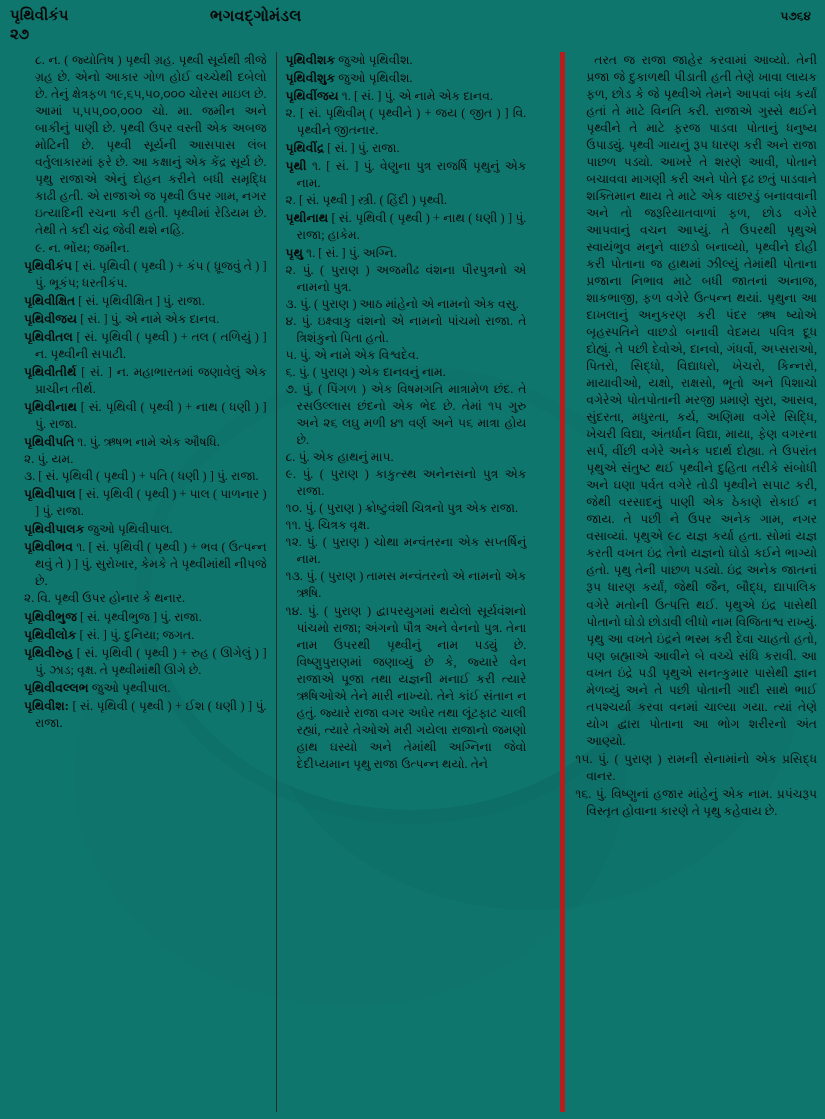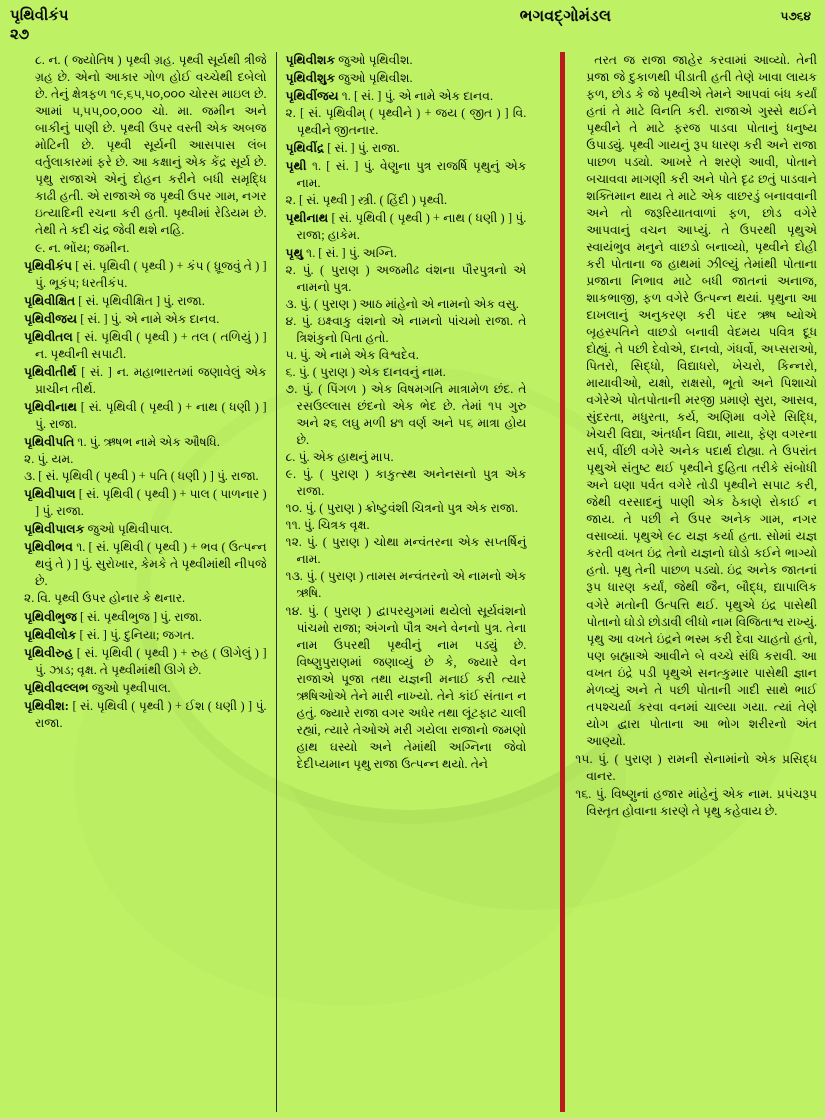--- a/index.html
+++ b/index.html
@@ -15,21 +15,21 @@
     color: #090909;
     position: relative;
     overflow: hidden;
   }
 
   
   #scan-page {
     position: relative;
     width: 825px;
     height: 1119px;
-    background: #bef264;
+    background: #0f766e;
     box-sizing: border-box;
   }
 
   
   #scan-page::before {
     content: "";
     position: absolute;
     left: 150px; top: 380px;
     width: 520px; height: 430px;
     border-radius: 50%;
@@ -48,21 +48,21 @@
     height: 52px;
     padding: 6px 14px 0 10px;
     box-sizing: border-box;
   }
   .head-row {
     display: flex;
     align-items: flex-start;
     justify-content: space-between;
   }
   .head-left { text-align: left; width: 200px; }
-  .head-center { flex: 1; text-align: right; }
+  .head-center { flex: 1; text-align: left; }
   .head-right { width: 200px; text-align: right; }
   .head-word {
     font-weight: bold;
     font-size: 15px;
     letter-spacing: 0px;
     line-height: 1.25;
     display: block;
   }
   .head-title {
     font-weight: bold;

